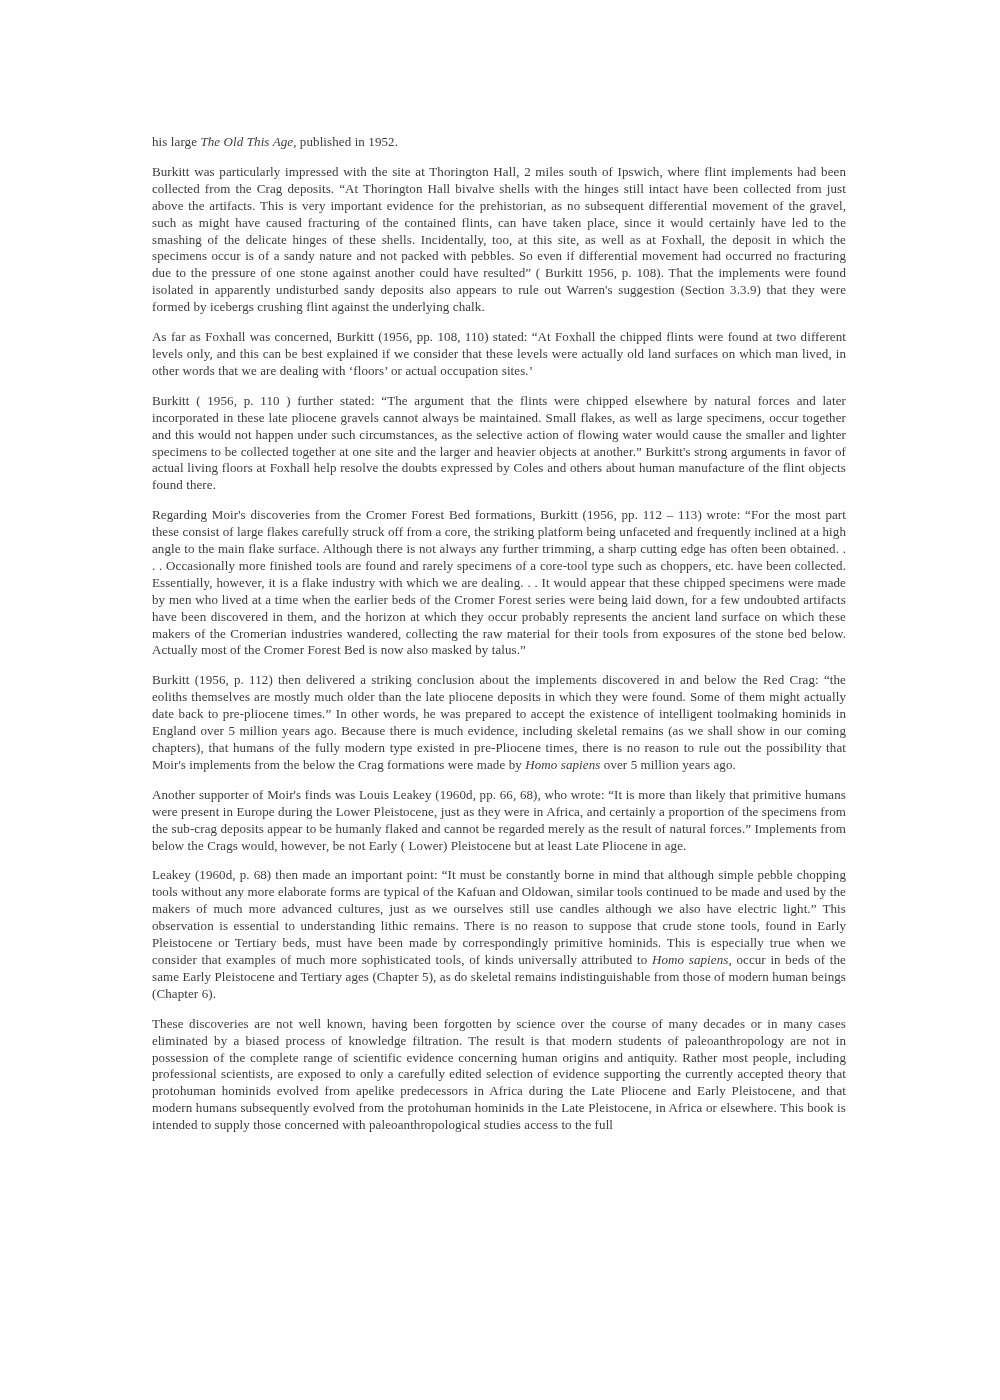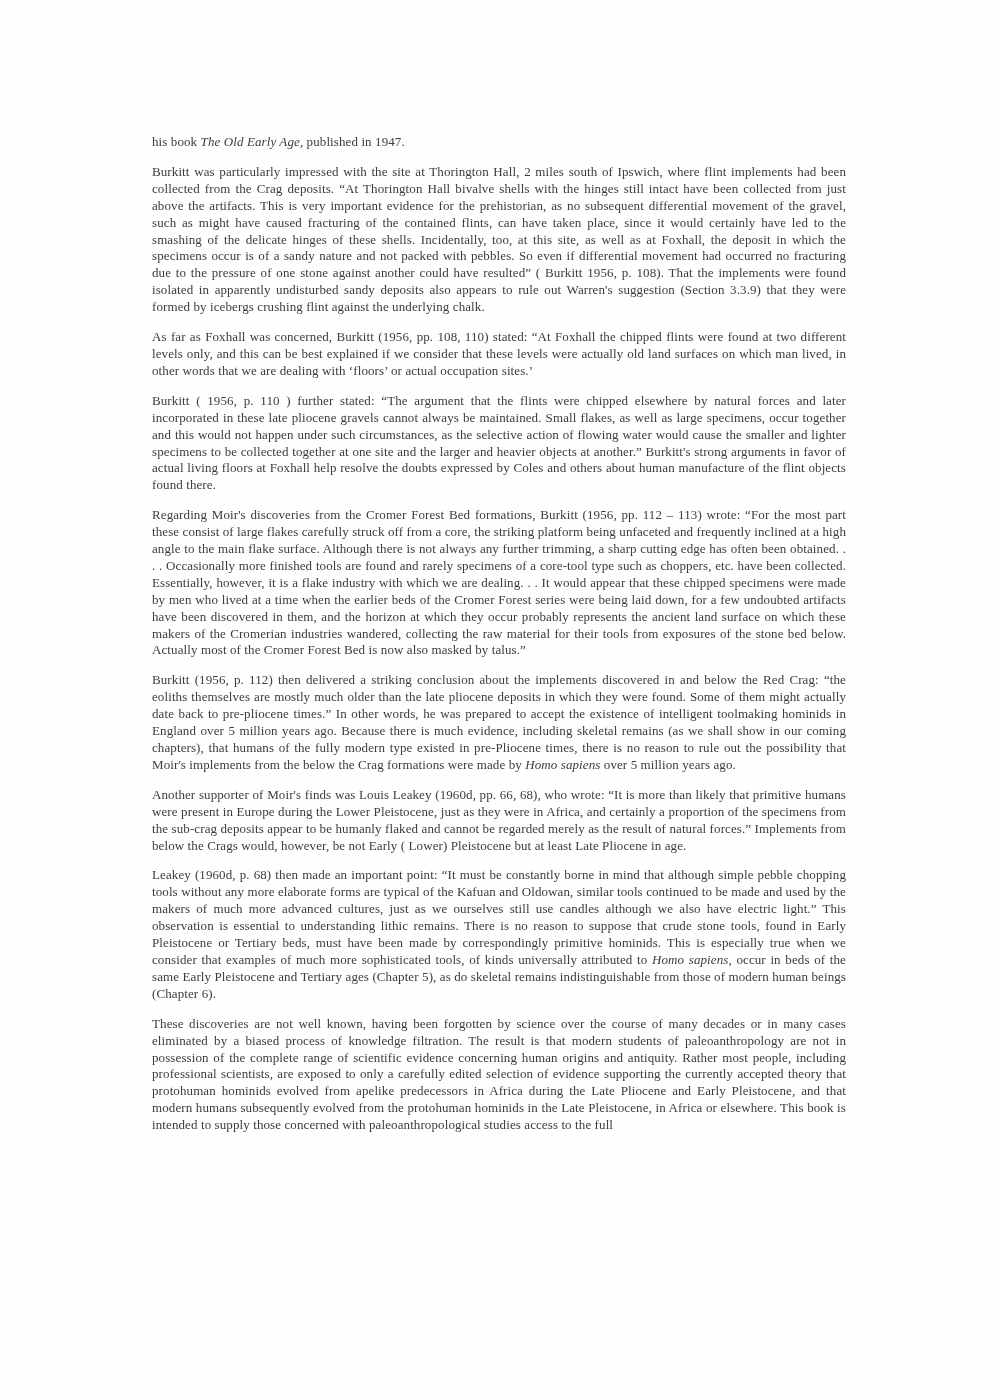--- a/index.html
+++ b/index.html
@@ -41,21 +41,21 @@
   }
   .italic {
     font-style: italic;
   }
 </style>
 </head>
 <body>
 
 <div class="scanned-page" style="background: rgb(254, 254, 254);">
   <div class="page-text" style="color: rgb(60, 60, 60);">
-      <p><span>his book </span><span class="italic">The Old Early Age</span><span>, published in 1947.</span></p>
+      <p><span>his large </span><span class="italic">The Old This Age</span><span>, published in 1952.</span></p>
       <p><span>Burkitt was particularly impressed with the site at Thorington Hall, 2 miles south of Ipswich, where flint implements had been collected from the Crag deposits. “At Thorington Hall bivalve shells with the hinges still intact have been collected from just above the artifacts. This is very important evidence for the prehistorian, as no subsequent differential movement of the gravel, such as might have caused fracturing of the contained flints, can have taken place, since it would certainly have led to the smashing of the delicate hinges of these shells. Incidentally, too, at this site, as well as at Foxhall, the deposit in which the specimens occur is of a sandy nature and not packed with pebbles. So even if differential movement had occurred no fracturing due to the pressure of one stone against another could have resulted” ( Burkitt 1956, p. 108). That the implements were found isolated in apparently undisturbed sandy deposits also appears to rule out Warren's suggestion (Section 3.3.9) that they were formed by icebergs crushing flint against the underlying chalk.</span></p>
       <p><span>As far as Foxhall was concerned, Burkitt (1956, pp. 108, 110) stated: “At Foxhall the chipped flints were found at two different levels only, and this can be best explained if we consider that these levels were actually old land surfaces on which man lived, in other words that we are dealing with ‘floors’ or actual occupation sites.’</span></p>
       <p><span>Burkitt ( 1956, p. 110 ) further stated: “The argument that the flints were chipped elsewhere by natural forces and later incorporated in these late pliocene gravels cannot always be maintained. Small flakes, as well as large specimens, occur together and this would not happen under such circumstances, as the selective action of flowing water would cause the smaller and lighter specimens to be collected together at one site and the larger and heavier objects at another.” Burkitt's strong arguments in favor of actual living floors at Foxhall help resolve the doubts expressed by Coles and others about human manufacture of the flint objects found there.</span></p>
       <p><span>Regarding Moir's discoveries from the Cromer Forest Bed formations, Burkitt (1956, pp. 112 – 113) wrote: “For the most part these consist of large flakes carefully struck off from a core, the striking platform being unfaceted and frequently inclined at a high angle to the main flake surface. Although there is not always any further trimming, a sharp cutting edge has often been obtained. . . . Occasionally more finished tools are found and rarely specimens of a core-tool type such as choppers, etc. have been collected. Essentially, however, it is a flake industry with which we are dealing. . . It would appear that these chipped specimens were made by men who lived at a time when the earlier beds of the Cromer Forest series were being laid down, for a few undoubted artifacts have been discovered in them, and the horizon at which they occur probably represents the ancient land surface on which these makers of the Cromerian industries wandered, collecting the raw material for their tools from exposures of the stone bed below. Actually most of the Cromer Forest Bed is now also masked by talus.”</span></p>
       <p><span>Burkitt (1956, p. 112) then delivered a striking conclusion about the implements discovered in and below the Red Crag: “the eoliths themselves are mostly much older than the late pliocene deposits in which they were found. Some of them might actually date back to pre-pliocene times.” In other words, he was prepared to accept the existence of intelligent toolmaking hominids in England over 5 million years ago. Because there is much evidence, including skeletal remains (as we shall show in our coming chapters), that humans of the fully modern type existed in pre-Pliocene times, there is no reason to rule out the possibility that Moir's implements from the below the Crag formations were made by </span><span class="italic">Homo sapiens</span><span> over 5 million years ago.</span></p>
       <p><span>Another supporter of Moir's finds was Louis Leakey (1960d, pp. 66, 68), who wrote: “It is more than likely that primitive humans were present in Europe during the Lower Pleistocene, just as they were in Africa, and certainly a proportion of the specimens from the sub-crag deposits appear to be humanly flaked and cannot be regarded merely as the result of natural forces.” Implements from below the Crags would, however, be not Early ( Lower) Pleistocene but at least Late Pliocene in age.</span></p>
       <p><span>Leakey (1960d, p. 68) then made an important point: “It must be constantly borne in mind that although simple pebble chopping tools without any more elaborate forms are typical of the Kafuan and Oldowan, similar tools continued to be made and used by the makers of much more advanced cultures, just as we ourselves still use candles although we also have electric light.” This observation is essential to understanding lithic remains. There is no reason to suppose that crude stone tools, found in Early Pleistocene or Tertiary beds, must have been made by correspondingly primitive hominids. This is especially true when we consider that examples of much more sophisticated tools, of kinds universally attributed to </span><span class="italic">Homo sapiens</span><span>, occur in beds of the same Early Pleistocene and Tertiary ages (Chapter 5), as do skeletal remains indistinguishable from those of modern human beings (Chapter 6).</span></p>
       <p><span>These discoveries are not well known, having been forgotten by science over the course of many decades or in many cases eliminated by a biased process of knowledge filtration. The result is that modern students of paleoanthropology are not in possession of the complete range of scientific evidence concerning human origins and antiquity. Rather most people, including professional scientists, are exposed to only a carefully edited selection of evidence supporting the currently accepted theory that protohuman hominids evolved from apelike predecessors in Africa during the Late Pliocene and Early Pleistocene, and that modern humans subsequently evolved from the protohuman hominids in the Late Pleistocene, in Africa or elsewhere. This book is intended to supply those concerned with paleoanthropological studies access to the full</span></p>
     </div>
 </div>

